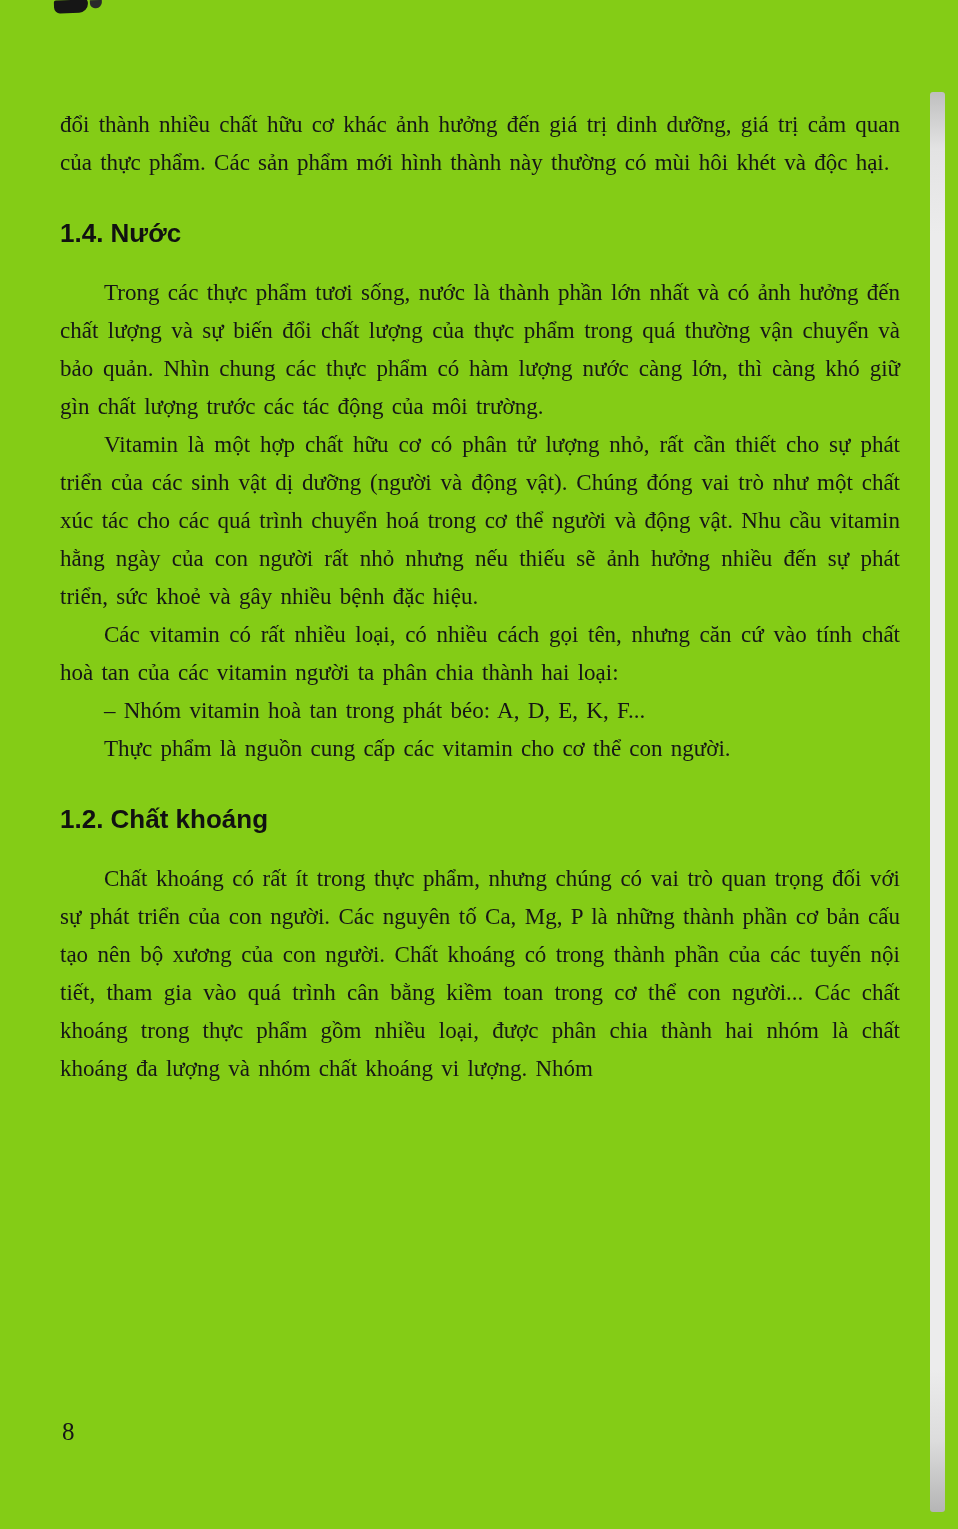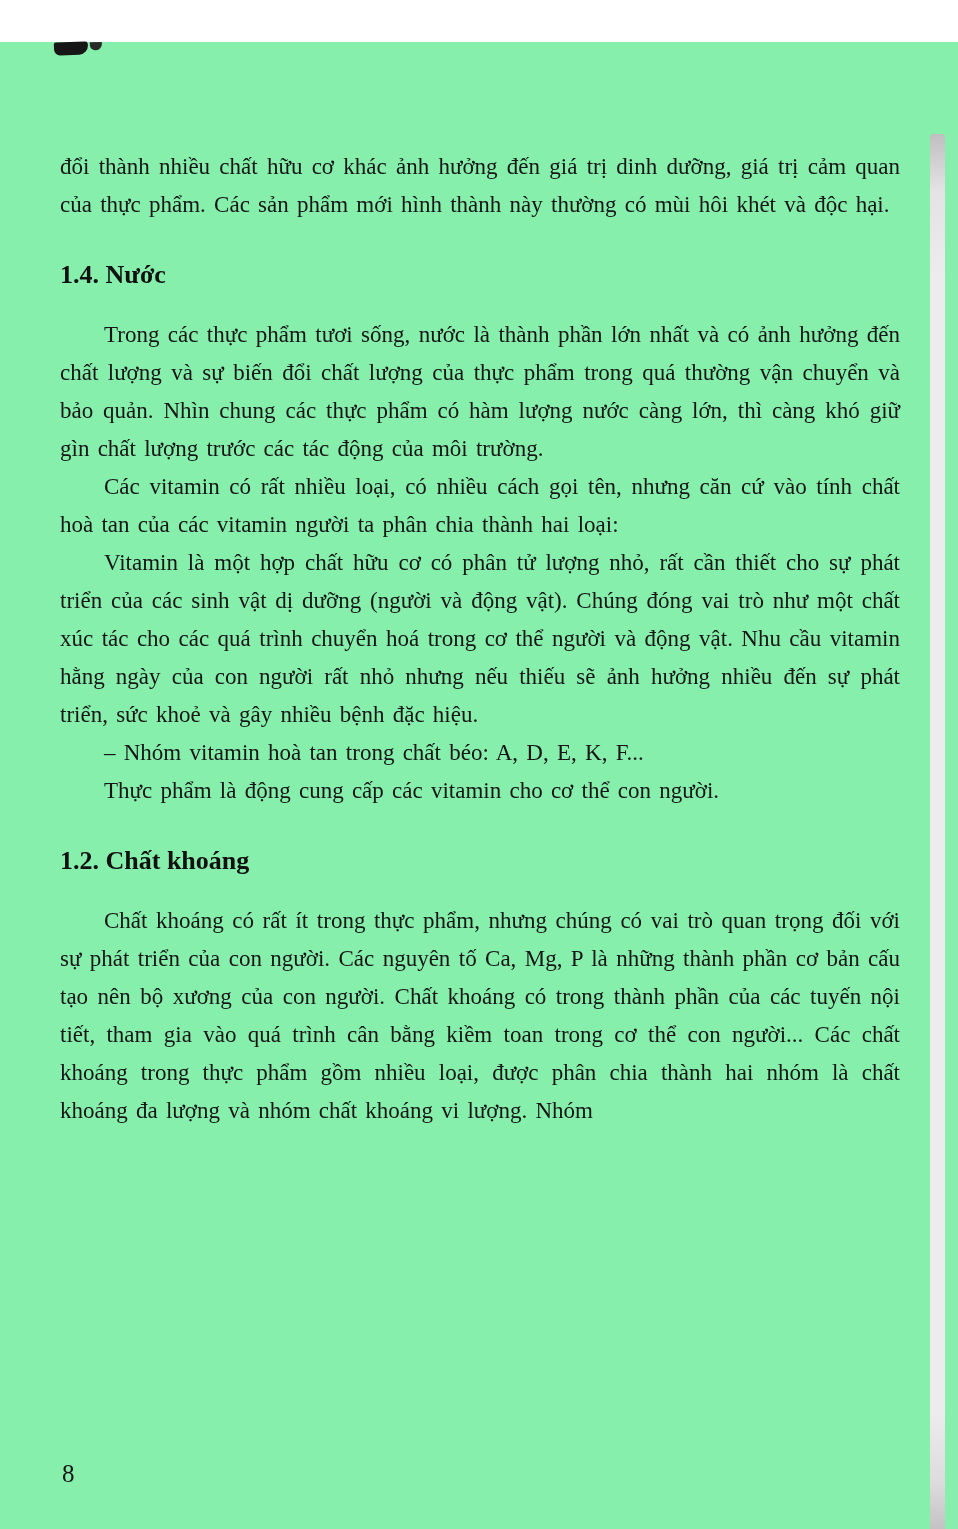--- a/index.html
+++ b/index.html
@@ -8,22 +8,21 @@
     width: 958px;
     height: 1529px;
     position: relative;
     overflow: hidden;
     font-family: "Liberation Serif", serif;
     color: #161616;
   }
   .page {
     position: absolute;
     inset: 0;
-    background: #86efac;
-    margin-top: 42px;
+    background: #84cc16;
   }
   
   .corner-mark {
     position: absolute;
     left: 54px;
     top: 0;
     width: 34px;
     height: 13px;
     background: #161616;
     border-radius: 2px 3px 9px 6px;
@@ -66,21 +65,21 @@
     word-spacing: 2.5px;
   }
   .para.no-indent { text-indent: 0; }
   .list-item {
     font-size: 23px;
     line-height: 38px;
     text-indent: 44px;
     word-spacing: 2.5px;
   }
   .heading {
-    font-family: Liberation Serif, serif;
+    font-family: Liberation Sans, sans-serif;
     font-weight: 700;
     font-size: 26px;
     line-height: 30px;
     color: #111111;
     margin: 36px 0 26px 0;
   }
   .page-number {
     position: absolute;
     left: 62px;
     top: 1418px;
@@ -98,29 +97,29 @@
 
   <div class="content">
 
     <p class="para no-indent">đổi thành nhiều chất hữu cơ khác ảnh hưởng đến giá trị dinh dưỡng, giá trị cảm quan của thực phẩm. Các sản phẩm mới hình thành này thường có mùi hôi khét và độc hại.</p>
 
     <h2 class="heading">1.4. Nước</h2>
 
     <p class="para">Trong các thực phẩm tươi sống, nước là thành phần lớn nhất và có ảnh hưởng đến chất lượng và sự biến đổi chất lượng của thực phẩm trong quá thường vận chuyển và bảo quản. Nhìn chung các thực phẩm có hàm lượng nước càng lớn, thì càng khó giữ gìn chất lượng trước các tác động của môi trường.</p>
 
 
+    <p class="para">Vitamin là một hợp chất hữu cơ có phân tử lượng nhỏ, rất cần thiết cho sự phát triển của các sinh vật dị dưỡng (người và động vật). Chúng đóng vai trò như một chất xúc tác cho các quá trình chuyển hoá trong cơ thể người và động vật. Nhu cầu vitamin hằng ngày của con người rất nhỏ nhưng nếu thiếu sẽ ảnh hưởng nhiều đến sự phát triển, sức khoẻ và gây nhiều bệnh đặc hiệu.</p>
+
     <p class="para">Các vitamin có rất nhiều loại, có nhiều cách gọi tên, nhưng căn cứ vào tính chất hoà tan của các vitamin người ta phân chia thành hai loại:</p>
 
-    <p class="para">Vitamin là một hợp chất hữu cơ có phân tử lượng nhỏ, rất cần thiết cho sự phát triển của các sinh vật dị dưỡng (người và động vật). Chúng đóng vai trò như một chất xúc tác cho các quá trình chuyển hoá trong cơ thể người và động vật. Nhu cầu vitamin hằng ngày của con người rất nhỏ nhưng nếu thiếu sẽ ảnh hưởng nhiều đến sự phát triển, sức khoẻ và gây nhiều bệnh đặc hiệu.</p>
+
+    <p class="list-item">– Nhóm vitamin hoà tan trong phát béo: A, D, E, K, F...</p>
 
 
-    <p class="list-item">– Nhóm vitamin hoà tan trong chất béo: A, D, E, K, F...</p>
-
-
-    <p class="para">Thực phẩm là động cung cấp các vitamin cho cơ thể con người.</p>
+    <p class="para">Thực phẩm là nguồn cung cấp các vitamin cho cơ thể con người.</p>
 
     <h2 class="heading">1.2. Chất khoáng</h2>
 
     <p class="para">Chất khoáng có rất ít trong thực phẩm, nhưng chúng có vai trò quan trọng đối với sự phát triển của con người. Các nguyên tố Ca, Mg, P là những thành phần cơ bản cấu tạo nên bộ xương của con người. Chất khoáng có trong thành phần của các tuyến nội tiết, tham gia vào quá trình cân bằng kiềm toan trong cơ thể con người... Các chất khoáng trong thực phẩm gồm nhiều loại, được phân chia thành hai nhóm là chất khoáng đa lượng và nhóm chất khoáng vi lượng. Nhóm</p>
 
   </div>
 
   <div class="page-number">8</div>
 
 </div>

